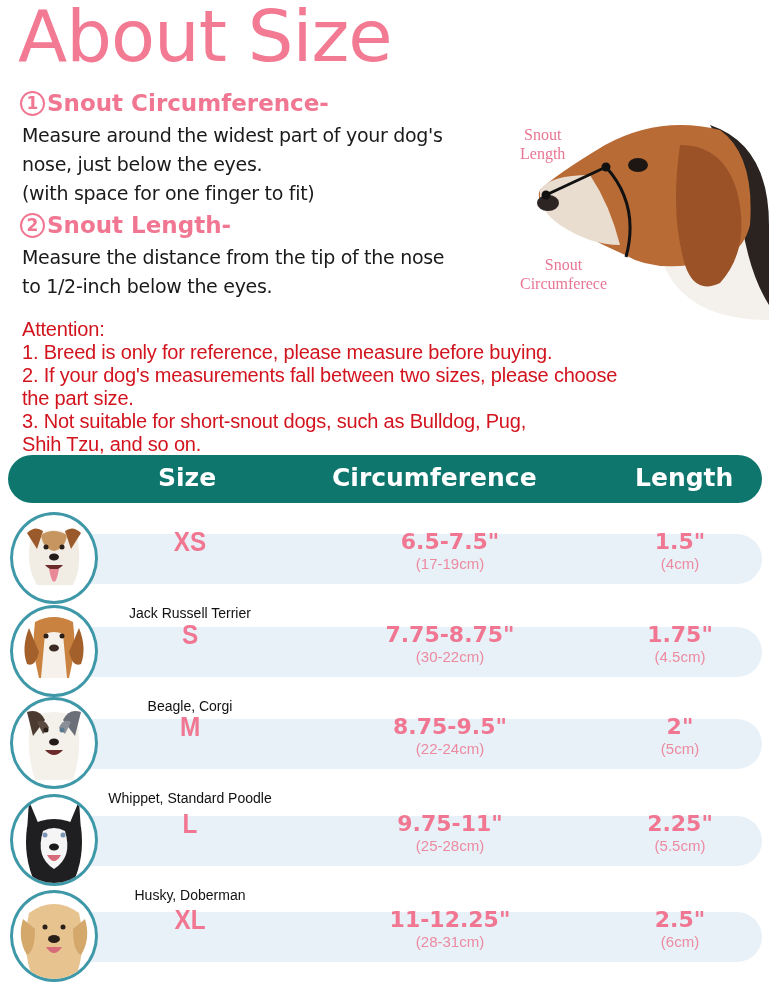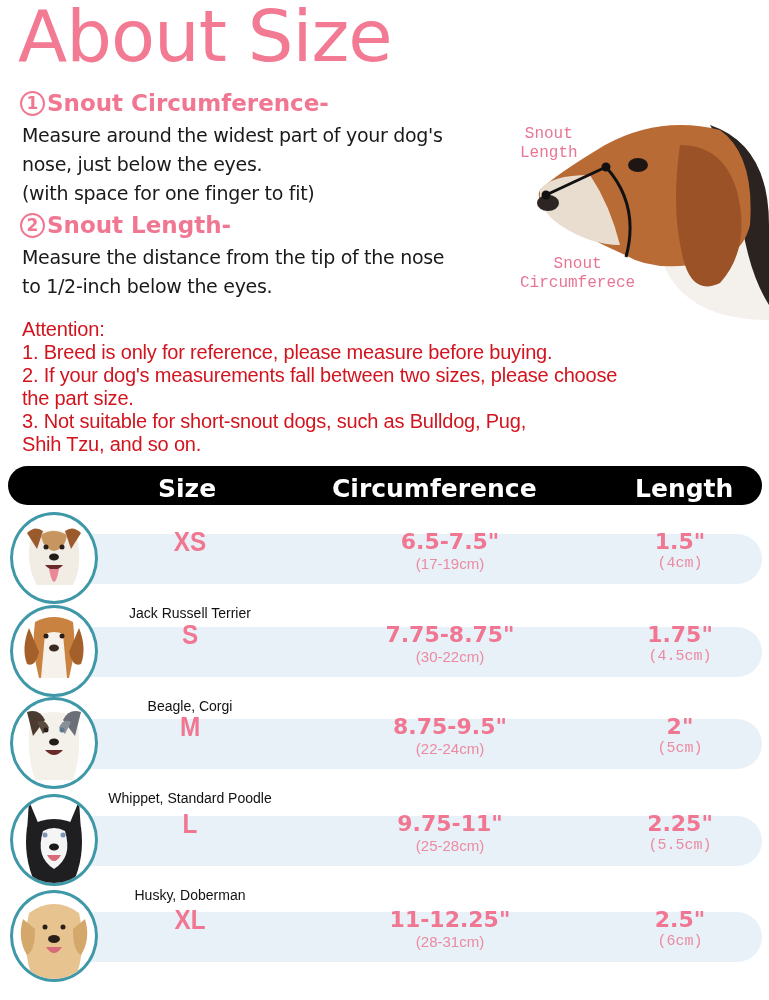--- a/index.html
+++ b/index.html
@@ -29,28 +29,28 @@
   .attention {
     position: absolute; left: 22px; top: 306px;
     font-family: "Liberation Sans", sans-serif;
     font-size: 20px; color: #d2141e; line-height: 23px; letter-spacing: -0.2px; margin-top: 12px;
   }
   .attention div { white-space: nowrap; }
 
   
   .hero { position: absolute; left: 510px; top: 105px; width: 259px; height: 215px; }
   .hero-label {
-    position: absolute; color: #e87594; font-family: Liberation Mono, monospace;
+    position: absolute; color: #e87594; font-family: Liberation Serif, serif;
     font-size: 16px; text-align: center; line-height: 19px;
   }
 
   
   .table-header {
-    position: absolute; left: 8px; top: 455px; width: 754px; height: 39px;
-    background: #000000; border-radius: 25px; margin-top: 11px;
+    position: absolute; left: 8px; top: 455px; width: 754px; height: 48px;
+    background: #0f766e; border-radius: 25px;
   }
   .th {
     position: absolute; top: 8px; color: #ffffff; font-weight: bold;
     font-family: "DejaVu Sans", sans-serif; font-size: 25px;
   }
 
   
   .row { position: absolute; left: 0; width: 769px; height: 100px; }
   .row-band {
     position: absolute; left: 60px; top: 22px; width: 702px; height: 50px;
@@ -74,21 +74,21 @@
     font-family: "DejaVu Sans", sans-serif; font-weight: bold; font-size: 22px; color: #f07691;
     line-height: 24px;
   }
   .circ { left: 350px; width: 200px; }
   .len { left: 610px; width: 140px; }
   .sub {
     position: absolute; top: 43px; text-align: center;
     font-family: "Liberation Sans", sans-serif; font-size: 15px; color: #ec8aa0;
   }
   .circ-sub { left: 350px; width: 200px; }
-  .len-sub { left: 610px; width: 140px; font-family: Liberation Mono, monospace; }
+  .len-sub { left: 610px; width: 140px; }
 </style>
 </head>
 <body>
 
 <div class="title">About Size</div>
 
 <div class="heading" style="top:90px;">
   <span class="num">1</span><span>Snout Circumference-</span>
 </div>
 <div class="body-text" style="top:121px;">

